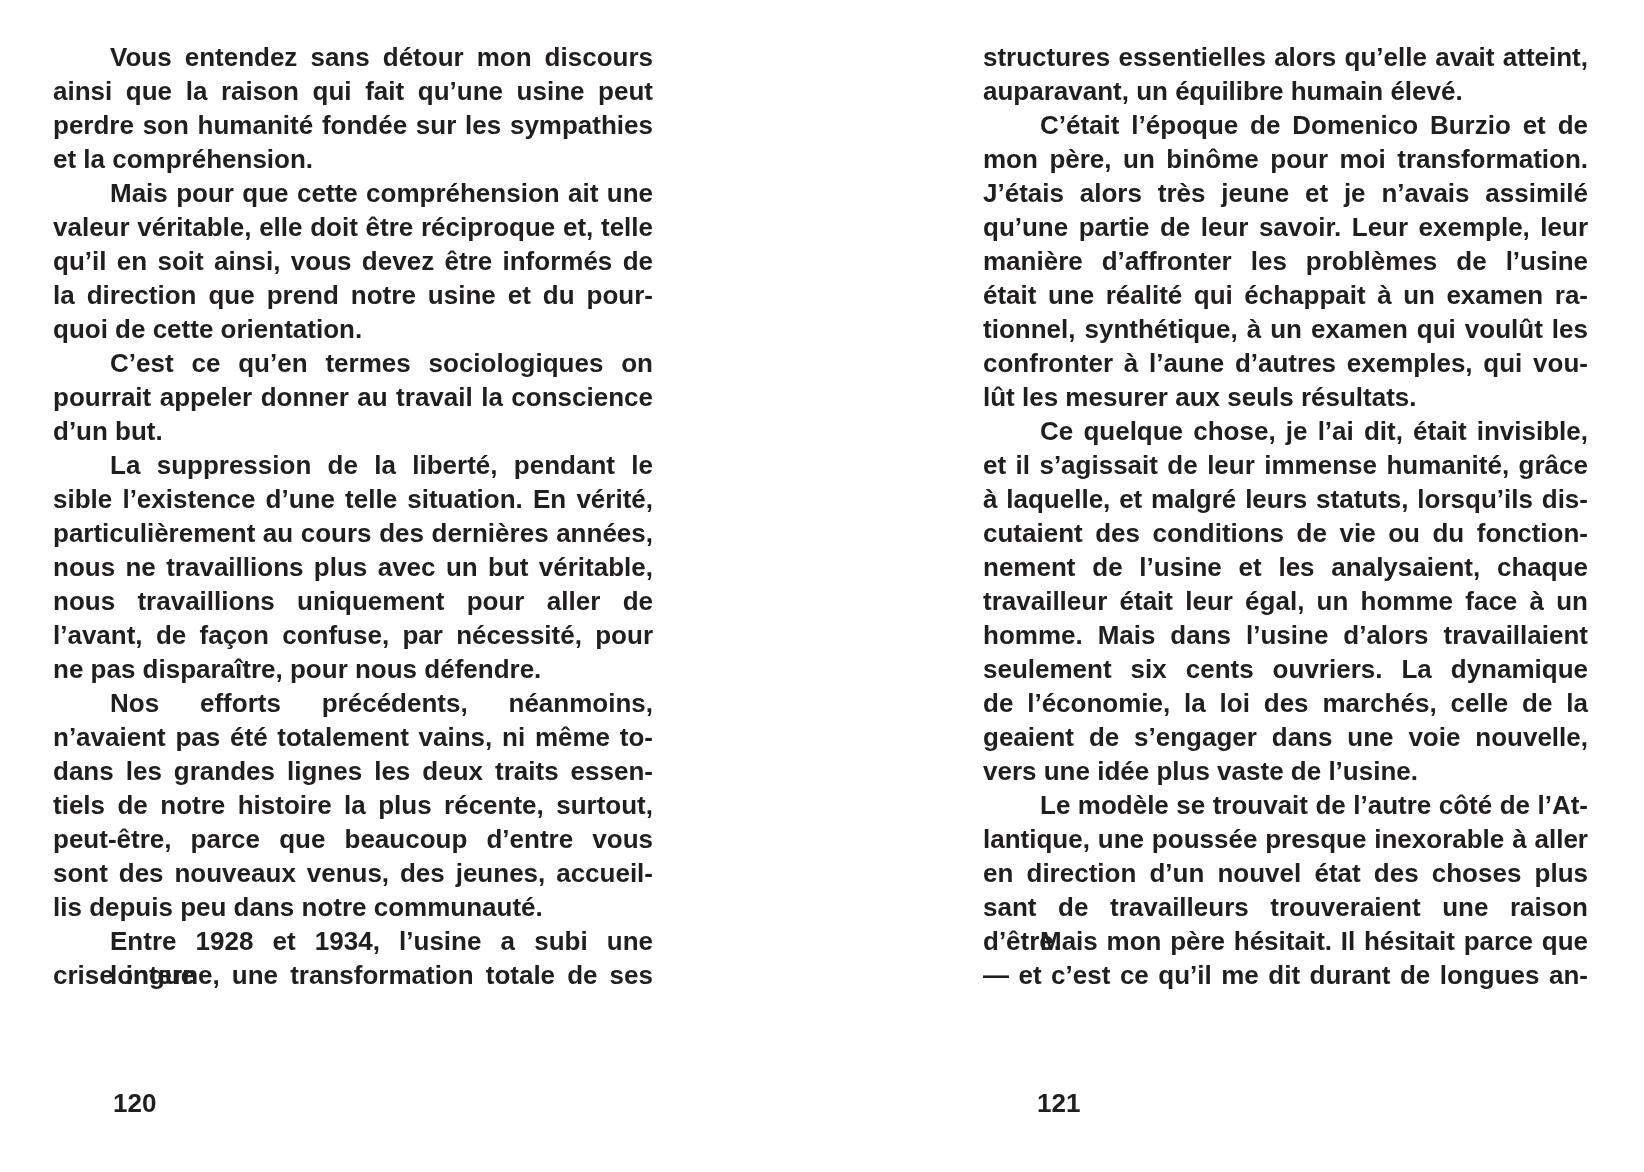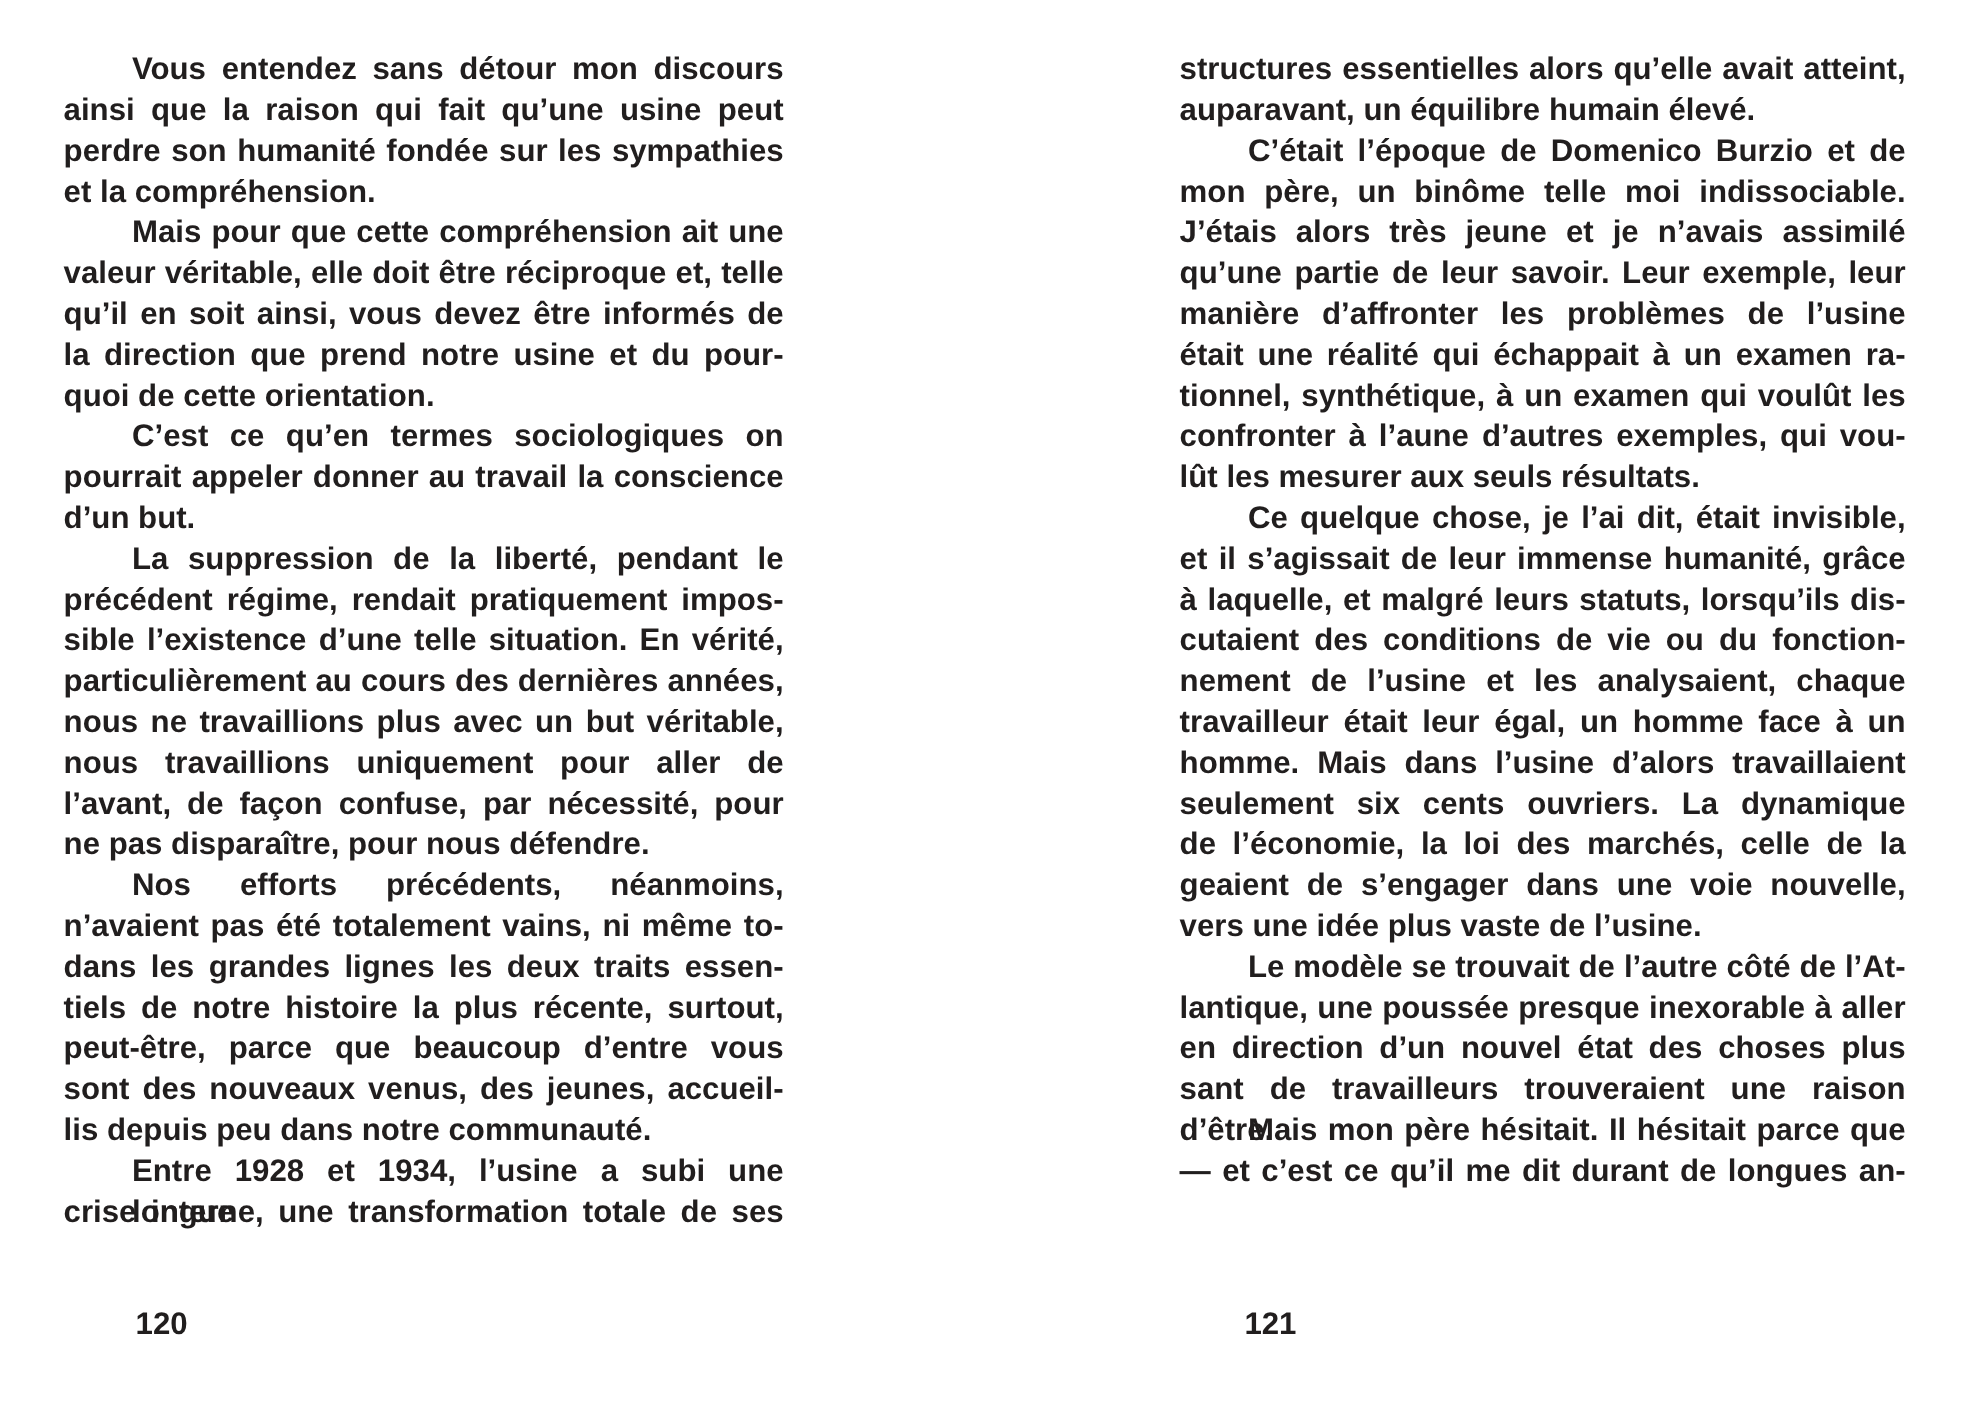--- a/index.html
+++ b/index.html
@@ -58,21 +58,20 @@
       <div class="line end">et la compréhension.</div>
       <div class="line indent">Mais pour que cette compréhension ait une</div>
       <div class="line">valeur véritable, elle doit être réciproque et, telle</div>
       <div class="line">qu’il en soit ainsi, vous devez être informés de</div>
       <div class="line">la direction que prend notre usine et du pour-</div>
       <div class="line end">quoi de cette orientation.</div>
       <div class="line indent">C’est ce qu’en termes sociologiques on</div>
       <div class="line">pourrait appeler donner au travail la conscience</div>
       <div class="line end">d’un but.</div>
       <div class="line indent">La suppression de la liberté, pendant le</div>
-      <div class="line">précédent régime, rendait pratiquement impos-</div>
       <div class="line">sible l’existence d’une telle situation. En vérité,</div>
       <div class="line">particulièrement au cours des dernières années,</div>
       <div class="line">nous ne travaillions plus avec un but véritable,</div>
       <div class="line">nous travaillions uniquement pour aller de</div>
       <div class="line">l’avant, de façon confuse, par nécessité, pour</div>
       <div class="line end">ne pas disparaître, pour nous défendre.</div>
       <div class="line indent">Nos efforts précédents, néanmoins,</div>
       <div class="line">n’avaient pas été totalement vains, ni même to-</div>
       <div class="line">dans les grandes lignes les deux traits essen-</div>
       <div class="line">tiels de notre histoire la plus récente, surtout,</div>
@@ -80,21 +79,21 @@
       <div class="line">sont des nouveaux venus, des jeunes, accueil-</div>
       <div class="line end">lis depuis peu dans notre communauté.</div>
       <div class="line indent">Entre 1928 et 1934, l’usine a subi une longue</div>
       <div class="line">crise interne, une transformation totale de ses</div>
     </div>
 
   <div class="column" id="col-right">
       <div class="line">structures essentielles alors qu’elle avait atteint,</div>
       <div class="line end">auparavant, un équilibre humain élevé.</div>
       <div class="line indent">C’était l’époque de Domenico Burzio et de</div>
-      <div class="line">mon père, un binôme telle moi indissociable.</div>
+      <div class="line">mon père, un binôme pour moi transformation.</div>
       <div class="line">J’étais alors très jeune et je n’avais assimilé</div>
       <div class="line">qu’une partie de leur savoir. Leur exemple, leur</div>
       <div class="line">manière d’affronter les problèmes de l’usine</div>
       <div class="line">était une réalité qui échappait à un examen ra-</div>
       <div class="line">tionnel, synthétique, à un examen qui voulût les</div>
       <div class="line">confronter à l’aune d’autres exemples, qui vou-</div>
       <div class="line end">lût les mesurer aux seuls résultats.</div>
       <div class="line indent">Ce quelque chose, je l’ai dit, était invisible,</div>
       <div class="line">et il s’agissait de leur immense humanité, grâce</div>
       <div class="line">à laquelle, et malgré leurs statuts, lorsqu’ils dis-</div>

